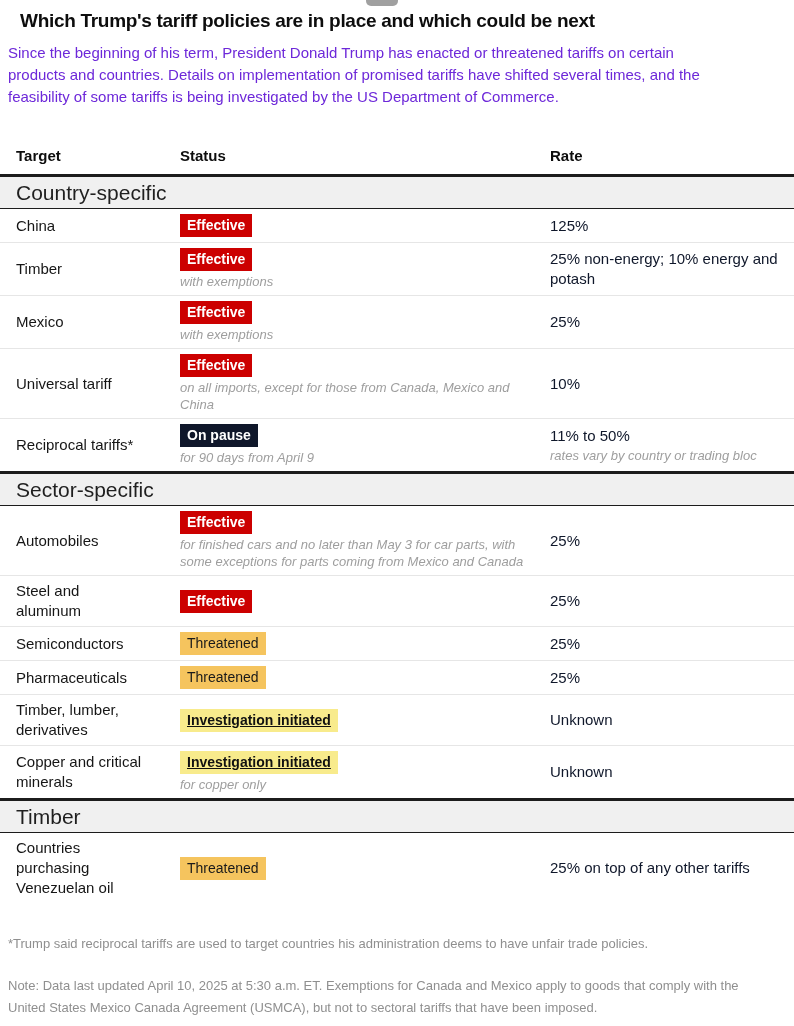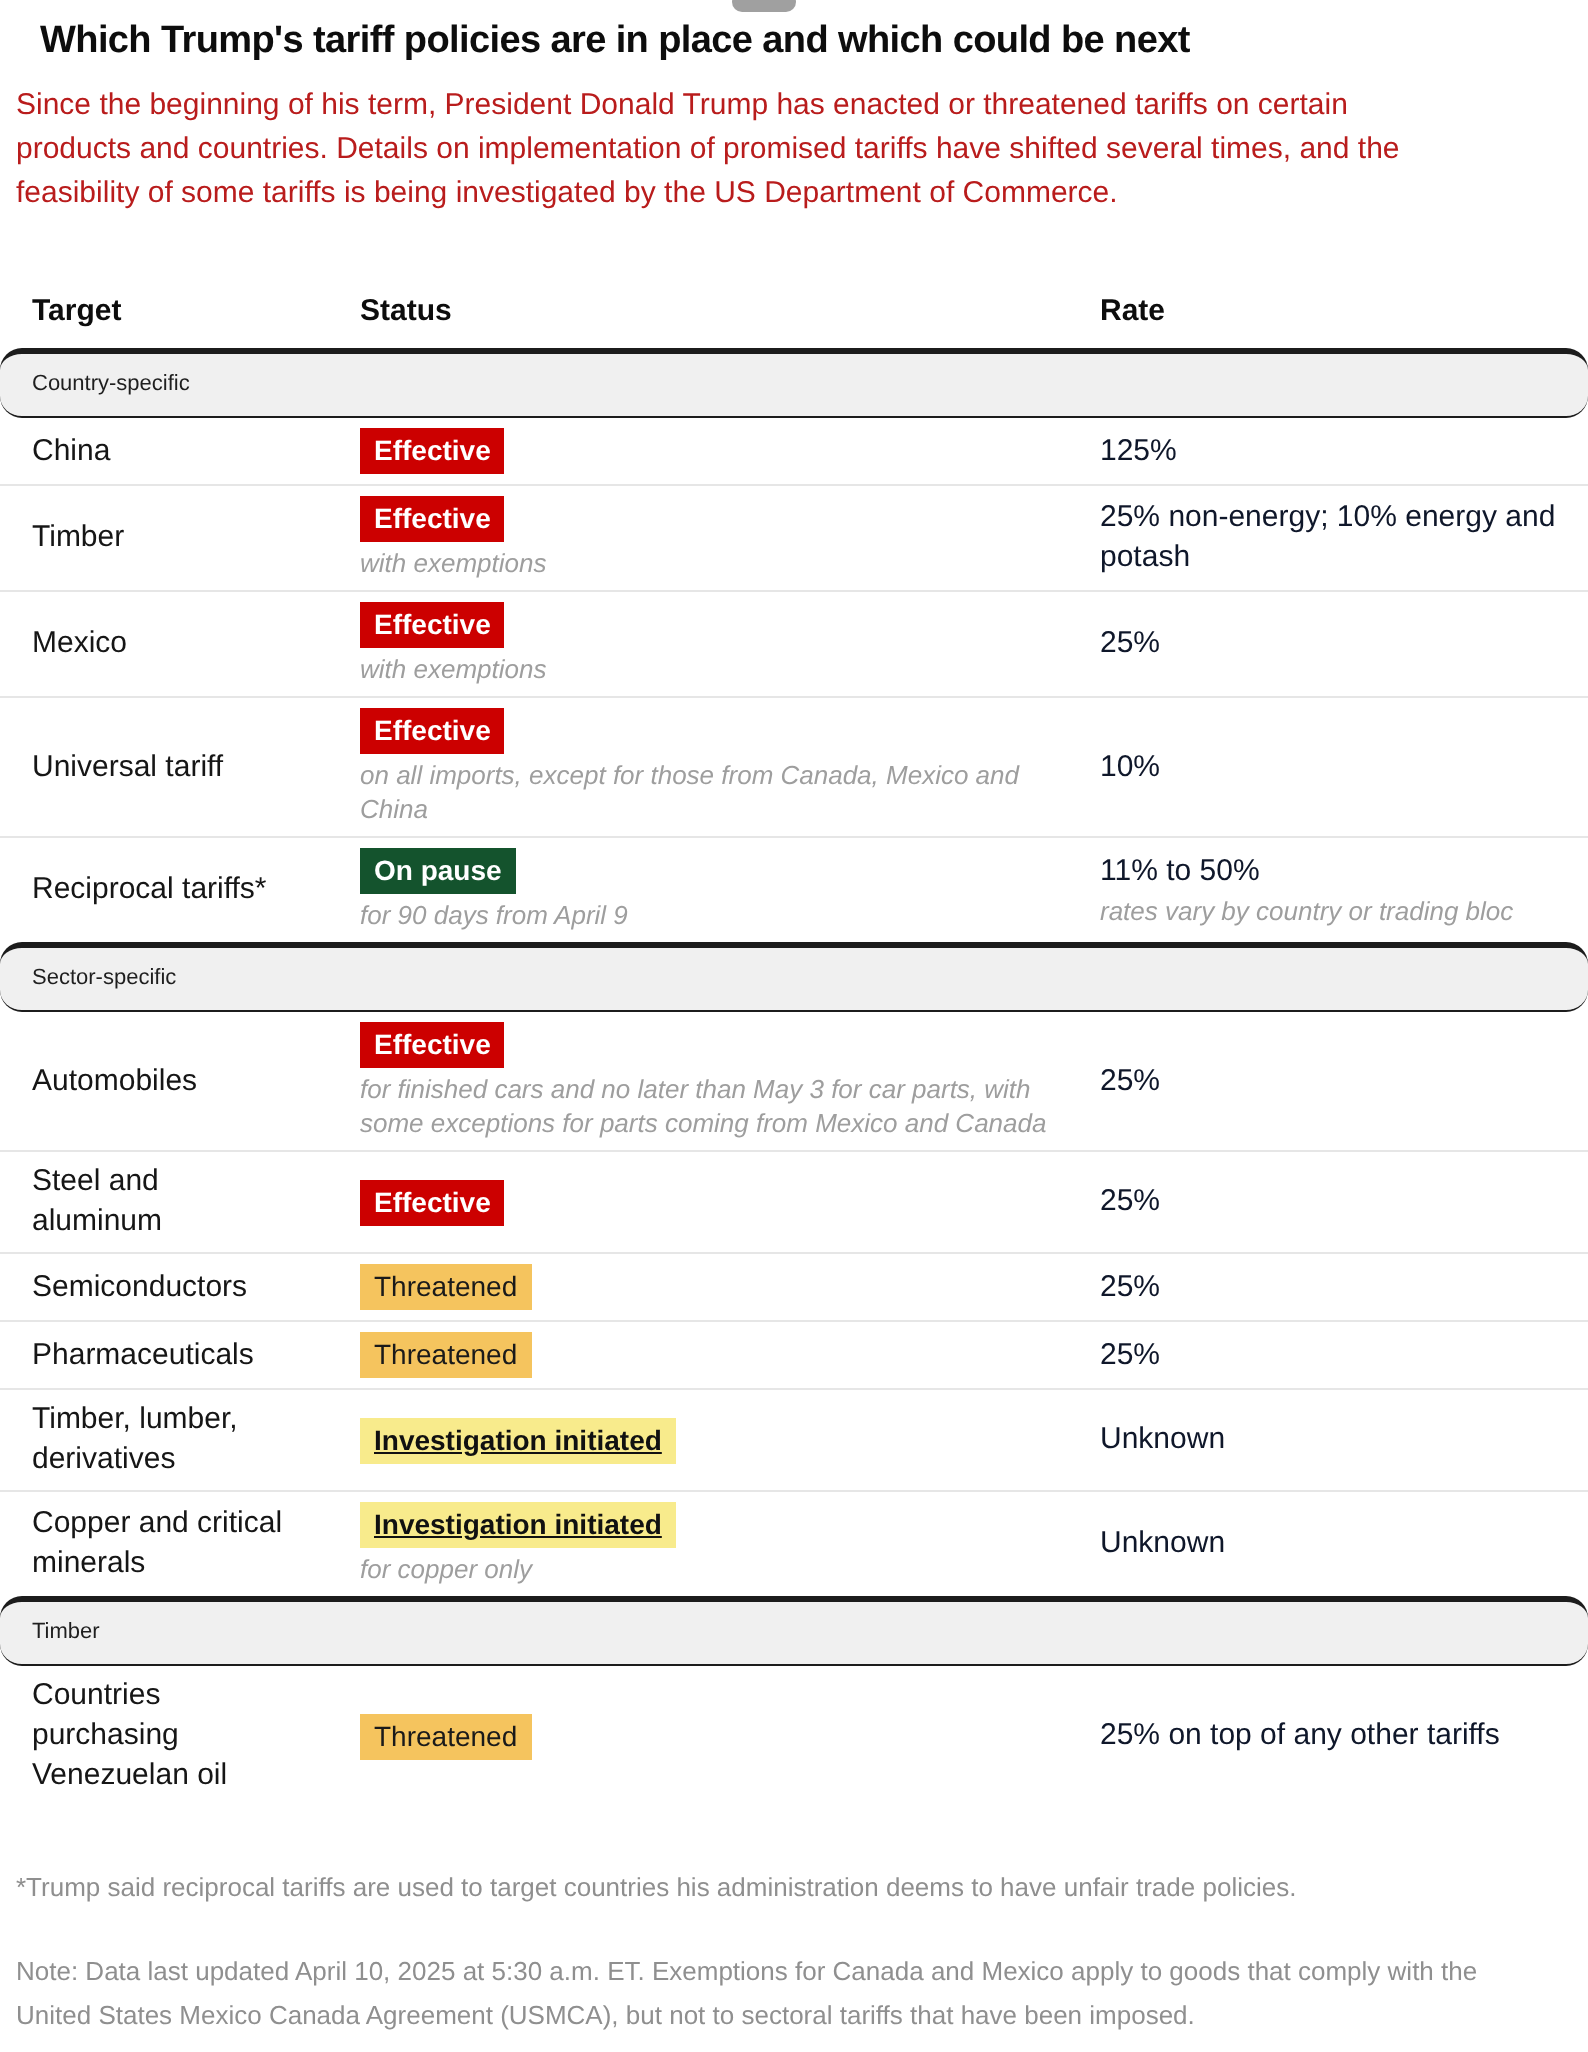--- a/index.html
+++ b/index.html
@@ -19,38 +19,38 @@
     position: absolute; top: -4px; left: 366px;
     width: 32px; height: 10px; border-radius: 5px;
     background: #8f8f8f; opacity: .85;
   }
 
   h1.title {
     font-size: 19px; font-weight: bold; letter-spacing: -0.3px;
     color: #0d0d0d; margin: 2px 0 10px 12px;
   }
   .intro {
-    font-size: 15px; line-height: 22px; color: #b91c1c;
+    font-size: 15px; line-height: 22px; color: #6d28d9;
     white-space: pre-line; margin-bottom: 30px;
   }
 
   
   .t-header {
     display: grid; grid-template-columns: 180px 370px 1fr;
     padding: 9px 0 10px 0;
   }
   .t-header span { font-size: 15px; font-weight: bold; color: #0d0d0d; }
   .t-header span:first-child { padding-left: 16px; }
 
   .t-section {
     border-top: 3px solid #1c1c1c;
     border-bottom: 1px solid #1c1c1c;
     background: #f0f0f0;
     padding: 6px 16px 6px 16px;
-    font-size: 11px; color: #1f1f1f; line-height: 19px; border-radius: 11px;
+    font-size: 21px; color: #1f1f1f; line-height: 19px;
   }
 
   .t-row {
     display: grid; grid-template-columns: 180px 370px 1fr;
     align-items: center;
     padding: 5px 0;
     border-bottom: 1px solid #e6e6e6;
   }
   .t-row.last { border-bottom: none; }
 
@@ -127,21 +127,21 @@
       <div class="t-row">
         <div class="cell-target">Universal tariff</div>
         <div class="cell-status"><span class="badge badge-effective" style="background: rgb(204, 0, 0);">Effective</span><div class="status-note">on all imports, except for those from Canada, Mexico and
 China</div></div>
         <div class="cell-rate">
           <div class="rate-value">10%</div>
         </div>
       </div>
       <div class="t-row last">
         <div class="cell-target">Reciprocal tariffs*</div>
-        <div class="cell-status"><span class="badge badge-pause" style="background: #14532d;">On pause</span><div class="status-note">for 90 days from April 9</div></div>
+        <div class="cell-status"><span class="badge badge-pause" style="background: #0f172a;">On pause</span><div class="status-note">for 90 days from April 9</div></div>
         <div class="cell-rate">
           <div class="rate-value">11% to 50%</div>
           <div class="rate-note">rates vary by country or trading bloc</div>
         </div>
       </div>
       <div class="t-section">Sector-specific</div>
       <div class="t-row">
         <div class="cell-target">Automobiles</div>
         <div class="cell-status"><span class="badge badge-effective" style="background: rgb(204, 0, 0);">Effective</span><div class="status-note">for finished cars and no later than May 3 for car parts, with
 some exceptions for parts coming from Mexico and Canada</div></div>

